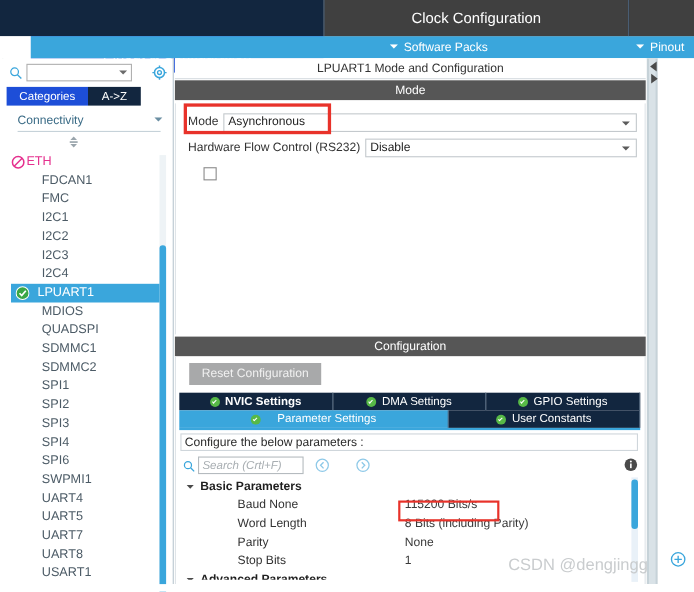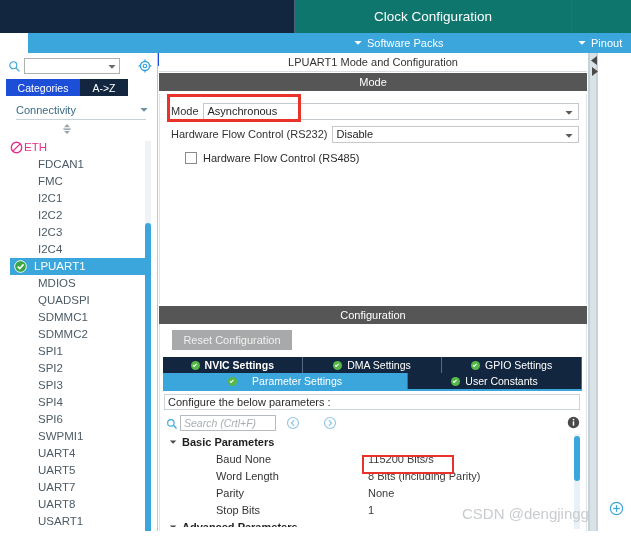--- a/index.html
+++ b/index.html
@@ -21,21 +21,21 @@
     position: absolute; left: 0; top: 0; width: 631px; height: 33px;
     background: #12263f;
   }
   .maintab {
     position: absolute; top: 0; height: 33px;
     display: flex; align-items: center; justify-content: center;
     color: #ffffff; font-size: 13.5px;
     box-sizing: border-box;
   }
   .maintab.active { background: #1d4ed8; margin-top: 33px; }
-  .maintab.inactive { background: #0f766e; }
+  .maintab.inactive { background: #404040; }
   .tab-pinout  { left: 28px;  width: 266px; }
   .tab-clock   { left: 294px; width: 278px; border-left: 1px solid #4b6179; border-right:1px solid #4b6179;}
   .tab-empty   { left: 572px; width: 59px; }
   .topbar-leftstub {
     position:absolute; left:0; top:0; width:28px; height:33px; background:#ffffff;
   }
 
   
   .subbar {
     position: absolute; left: 28px; top: 33px; width: 603px; height: 20px;
@@ -424,21 +424,20 @@
       </div>
       <div class="row-hw">
         <span class="fieldlabel">Hardware Flow Control (RS232)</span>
         <div class="combo">
           <span class="val">Disable</span>
           <span class="arrow">⏷</span>
         </div>
       </div>
       <div class="row-cb">
         <span class="cbox"></span>
-        <span>Hardware Flow Control (RS485)</span>
       </div>
     </div>
     <div class="redbox-mode"></div>
 
     <div class="section-title title-dark config-title">
       <span>Configuration</span>
     </div>
 
     <div class="config-body">
 

